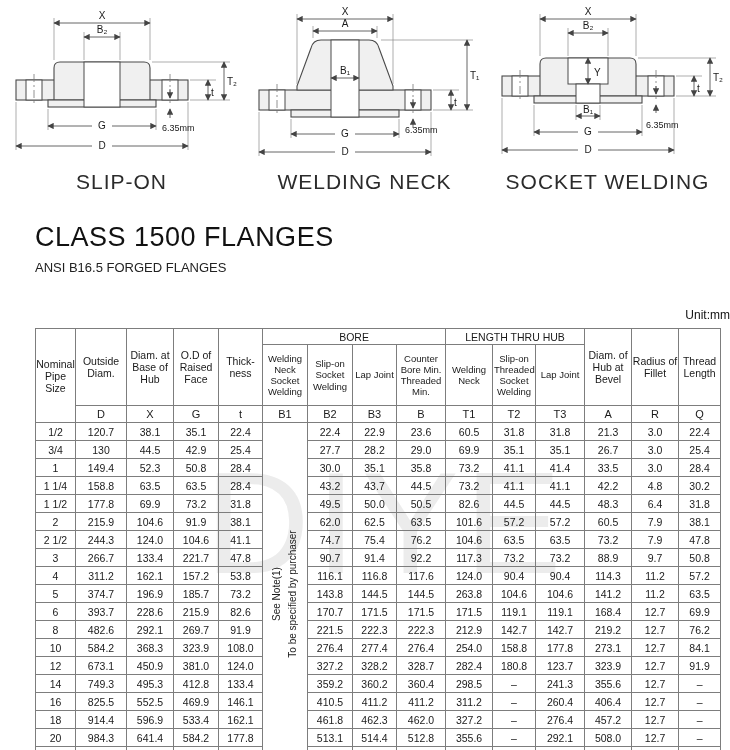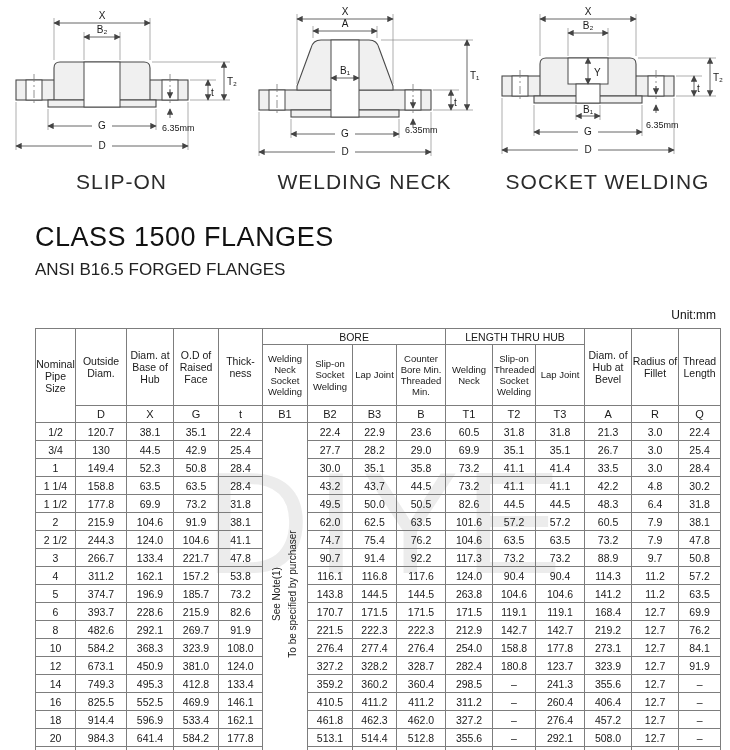--- a/index.html
+++ b/index.html
@@ -15,24 +15,24 @@
   .dimtxt.small{font-size:9px;}
   .part{fill:#f0f0f0;stroke:#4a4a4a;stroke-width:1.1;}
   .hole{fill:#ffffff;stroke:#4a4a4a;stroke-width:1;}
   .ext{stroke:#8a8a8a;stroke-width:0.7;}
   .dim{stroke:#555555;stroke-width:0.9;fill:none;}
   .cline{stroke:#777777;stroke-width:0.8;stroke-dasharray:8 3 2 3;}
 
   
   #title-block{position:absolute;left:18px;top:222px;z-index:2;margin-left:17px;}
   #page-title{font-size:27px;font-weight:400;letter-spacing:0.5px;color:#111;margin:0;}
-  #page-subtitle{font-size:17px;color:#222;margin-top:7px;}
+  #page-subtitle{font-size:13px;color:#222;margin-top:7px;}
 
   
-  #unit-label{position:absolute;right:14px;top:308px;font-size:12px;color:#111;z-index:2;}
+  #unit-label{position:absolute;right:0;top:308px;font-size:12px;color:#111;z-index:2;}
 
   
   #watermark{position:absolute;left:205px;top:440px;font-size:145px;font-weight:normal;
     color:#e2e2e2;opacity:0.65;letter-spacing:6px;z-index:1;user-select:none;}
 
   
   #table-wrap{position:absolute;left:35px;top:328px;width:681px;z-index:2;}
   table{border-collapse:collapse;width:681px;table-layout:fixed;background:transparent;}
   th,td{border:1px solid #7d7d7d;padding:0;text-align:center;vertical-align:middle;
     background:transparent;font-weight:normal;overflow:visible;}

